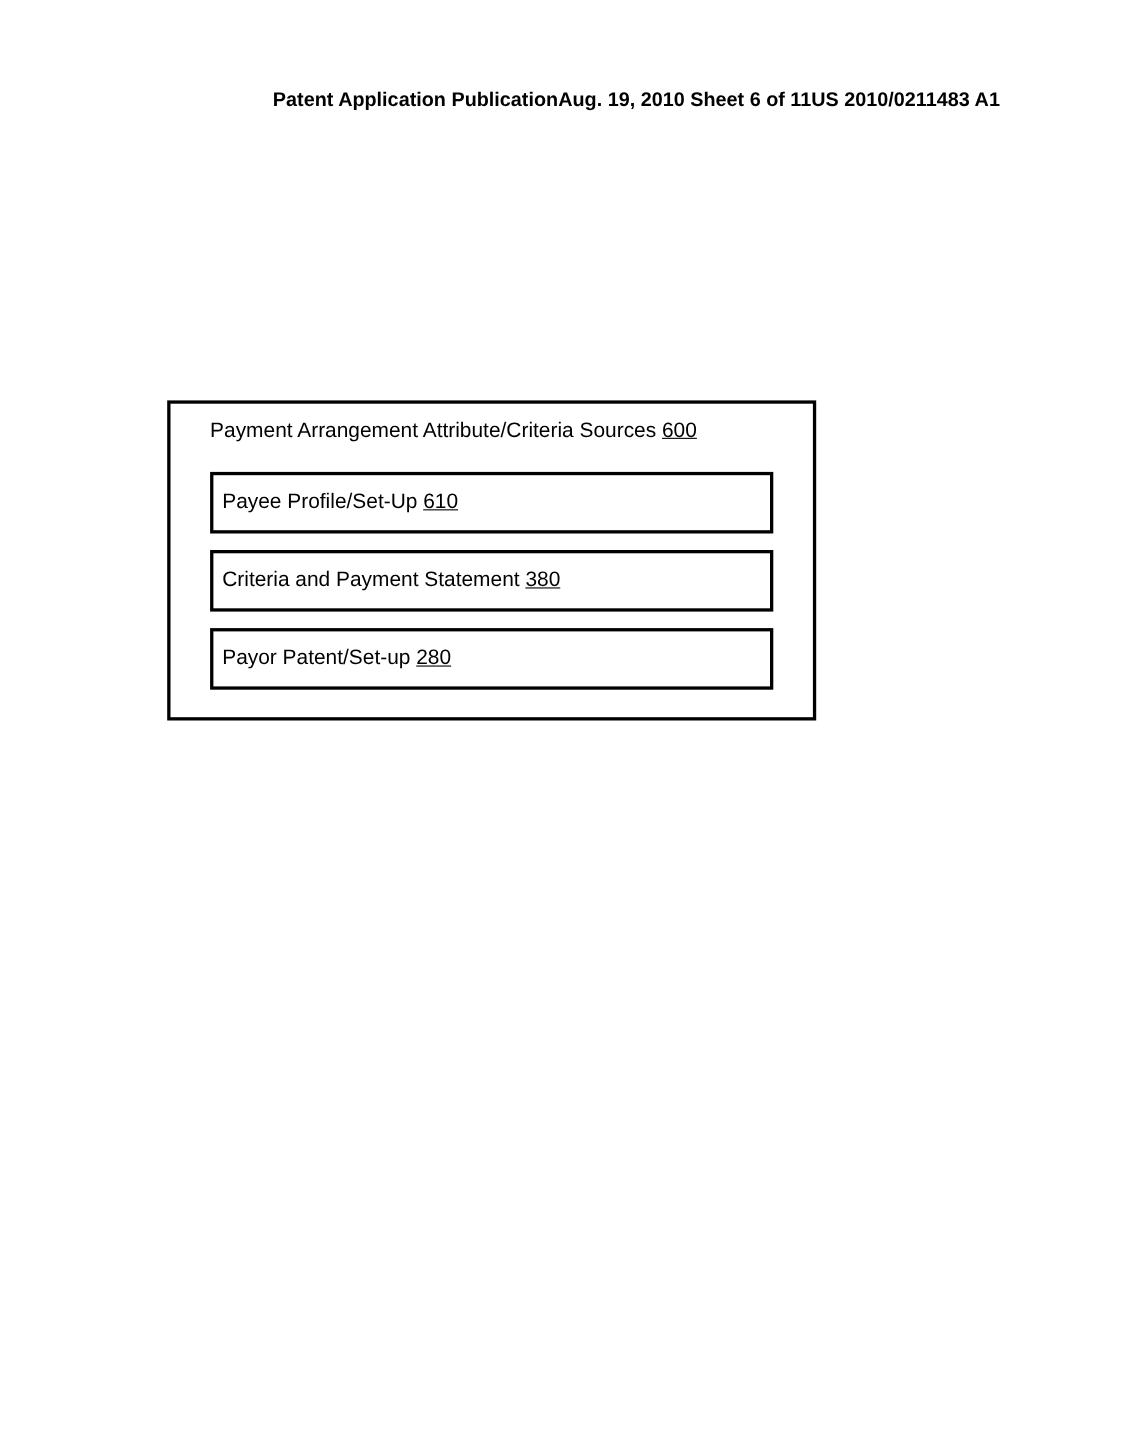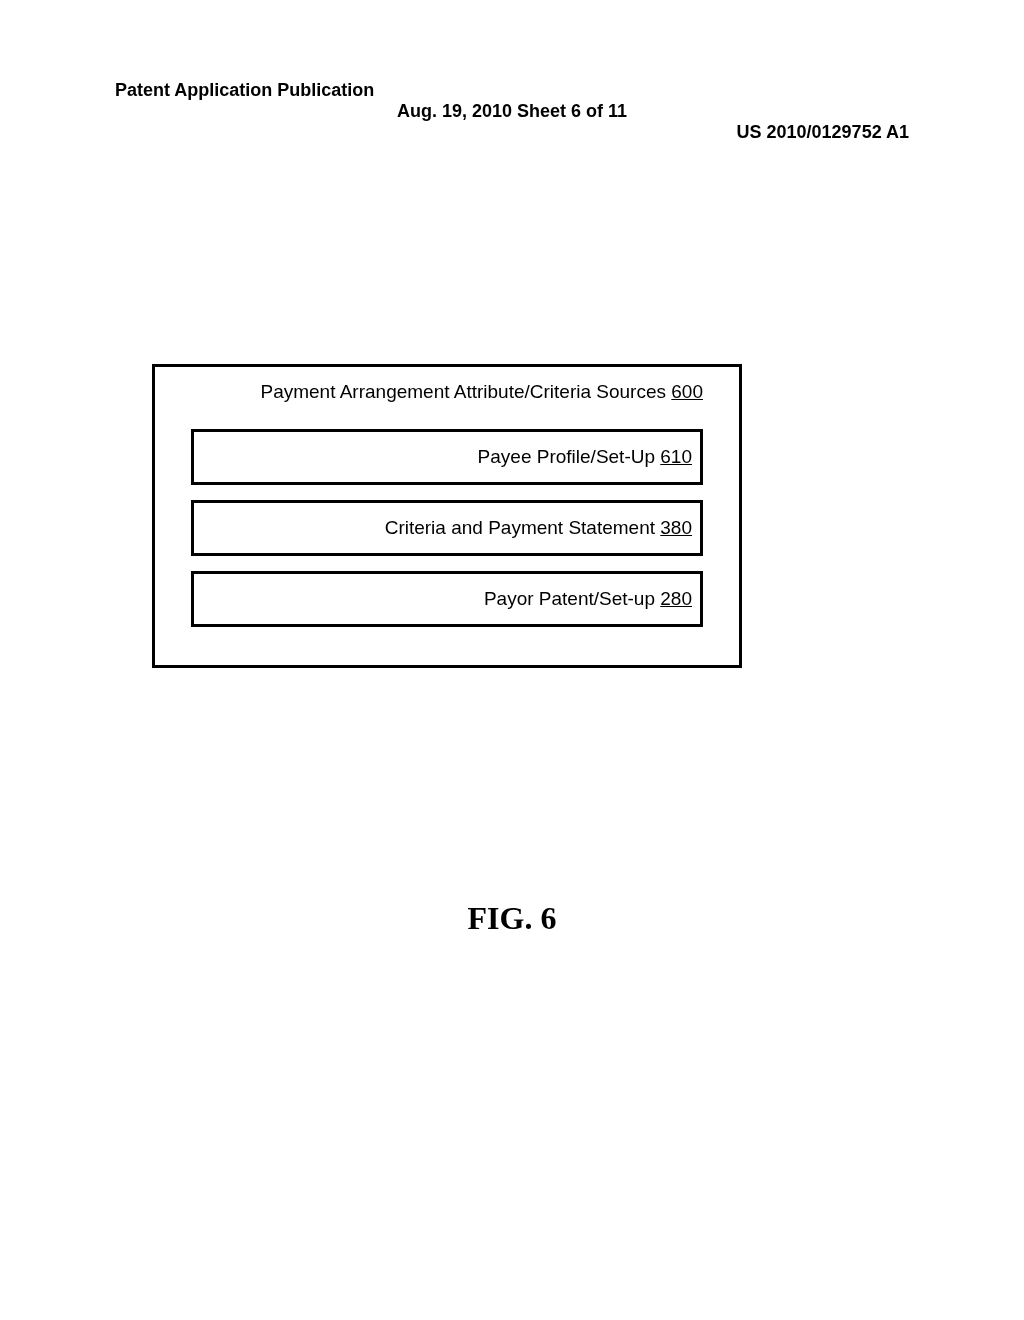--- a/index.html
+++ b/index.html
@@ -7,33 +7,32 @@
   .page { position: relative; width: 1024px; height: 1320px; }
   .header {
     position: absolute;
     top: 80px;
     left: 115px;
     right: 115px;
     display: flex;
     justify-content: flex-end;
     font-size: 18px;
     font-weight: bold;
-    flex-direction: column;
   }
   .header .left { text-align: left; }
   .header .center { text-align: center; }
   .header .right { text-align: right; }
   .outer-box {
     position: absolute;
     top: 364px;
     left: 152px;
     width: 590px;
     border: 3px solid #000;
-    padding: 14px 36px 30px 36px;
-    text-align: right;
+    padding: 14px 36px 17px 36px;
+    text-align: left;
   }
   .outer-title {
     font-size: 19px;
     margin-bottom: 26px;
   }
   .inner-box {
     border: 3px solid #000;
     padding: 14px 8px;
     margin-bottom: 15px;
     font-size: 19px;
@@ -52,21 +51,21 @@
   }
 </style>
 </head>
 <body>
 
 <div class="page">
 
   <div class="header">
     <span class="left">Patent Application Publication</span>
     <span class="center">Aug. 19, 2010  Sheet 6 of 11</span>
-    <span class="right">US 2010/0129752 A1</span>
+    <span class="right">US 2010/0211483 A1</span>
   </div>
 
   <div class="outer-box">
     <div class="outer-title">
       <span>Payment Arrangement Attribute/Criteria Sources </span><span class="ref">600</span>
     </div>
 
     <div class="inner-box">
       <span>Payee Profile/Set-Up </span><span class="ref">610</span>
     </div>
@@ -74,15 +73,14 @@
     <div class="inner-box">
       <span>Criteria and Payment Statement </span><span class="ref">380</span>
     </div>
 
 
     <div class="inner-box">
       <span>Payor Patent/Set-up  </span><span class="ref">280</span>
     </div>
   </div>
 
-  <div class="fig-caption">FIG. 6</div>
 
 </div>
 
 </body></html>

